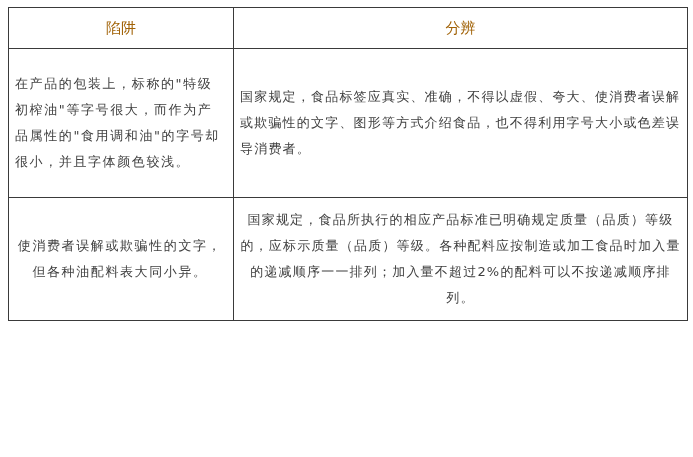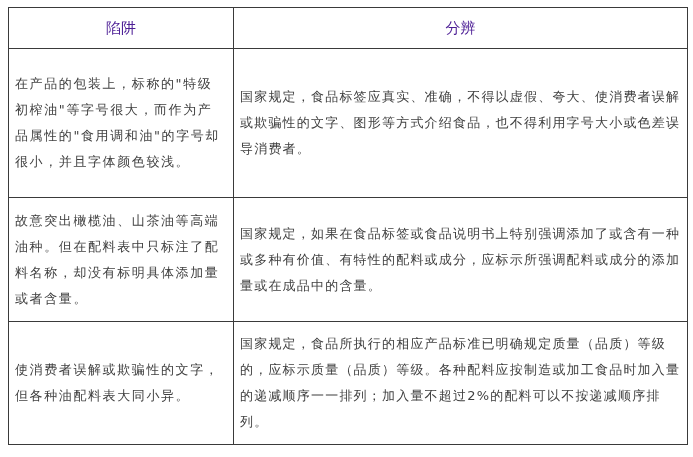--- a/index.html
+++ b/index.html
@@ -27,36 +27,36 @@
     }
     th, td {
       border: 1.5px solid #3a3a3a;
       vertical-align: middle;
     }
     th {
       height: 40px;
       font-size: 15px;
       font-weight: normal;
       text-align: center;
-      color: #4c1d95;
+      color: #a16207;
       padding: 0;
     }
     td {
       font-size: 13px;
       line-height: 26px;
       letter-spacing: 1.6px;
       color: #3f3f3f;
       padding: 0 8px 0 6px;
       text-align: left;
     }
     col.c1 { width: 225px; }
     col.c2 { width: 454px; }
     tr.r1 td { height: 148px; }
     tr.r2 td { height: 123px; }
-    tr.r3 td { height: 122px; }
+    tr.r3 td { height: 122px; text-align: center; }
     td.right { letter-spacing: 1.2px; padding-left: 6px; padding-right: 6px; }
   </style>
 </head>
 <body>
 
 <div class="table-wrap">
   <table>
     <colgroup>
       <col class="c1">
       <col class="c2">
@@ -65,23 +65,19 @@
       <tr>
         <th>陷阱</th>
         <th>分辨</th>
       </tr>
     </thead>
     <tbody>
       <tr class="r1">
         <td>在产品的包装上，标称的"特级初榨油"等字号很大，而作为产品属性的"食用调和油"的字号却很小，并且字体颜色较浅。</td>
         <td class="right">国家规定，食品标签应真实、准确，不得以虚假、夸大、使消费者误解或欺骗性的文字、图形等方式介绍食品，也不得利用字号大小或色差误导消费者。</td>
       </tr>
-      <tr class="r2">
-        <td>故意突出橄榄油、山茶油等高端油种。但在配料表中只标注了配料名称，却没有标明具体添加量或者含量。</td>
-        <td class="right">国家规定，如果在食品标签或食品说明书上特别强调添加了或含有一种或多种有价值、有特性的配料或成分，应标示所强调配料或成分的添加量或在成品中的含量。</td>
-      </tr>
       <tr class="r3">
         <td>使消费者误解或欺骗性的文字，但各种油配料表大同小异。</td>
         <td class="right">国家规定，食品所执行的相应产品标准已明确规定质量（品质）等级的，应标示质量（品质）等级。各种配料应按制造或加工食品时加入量的递减顺序一一排列；加入量不超过2%的配料可以不按递减顺序排列。</td>
       </tr>
     </tbody>
   </table>
 </div>
 
 </body></html>

